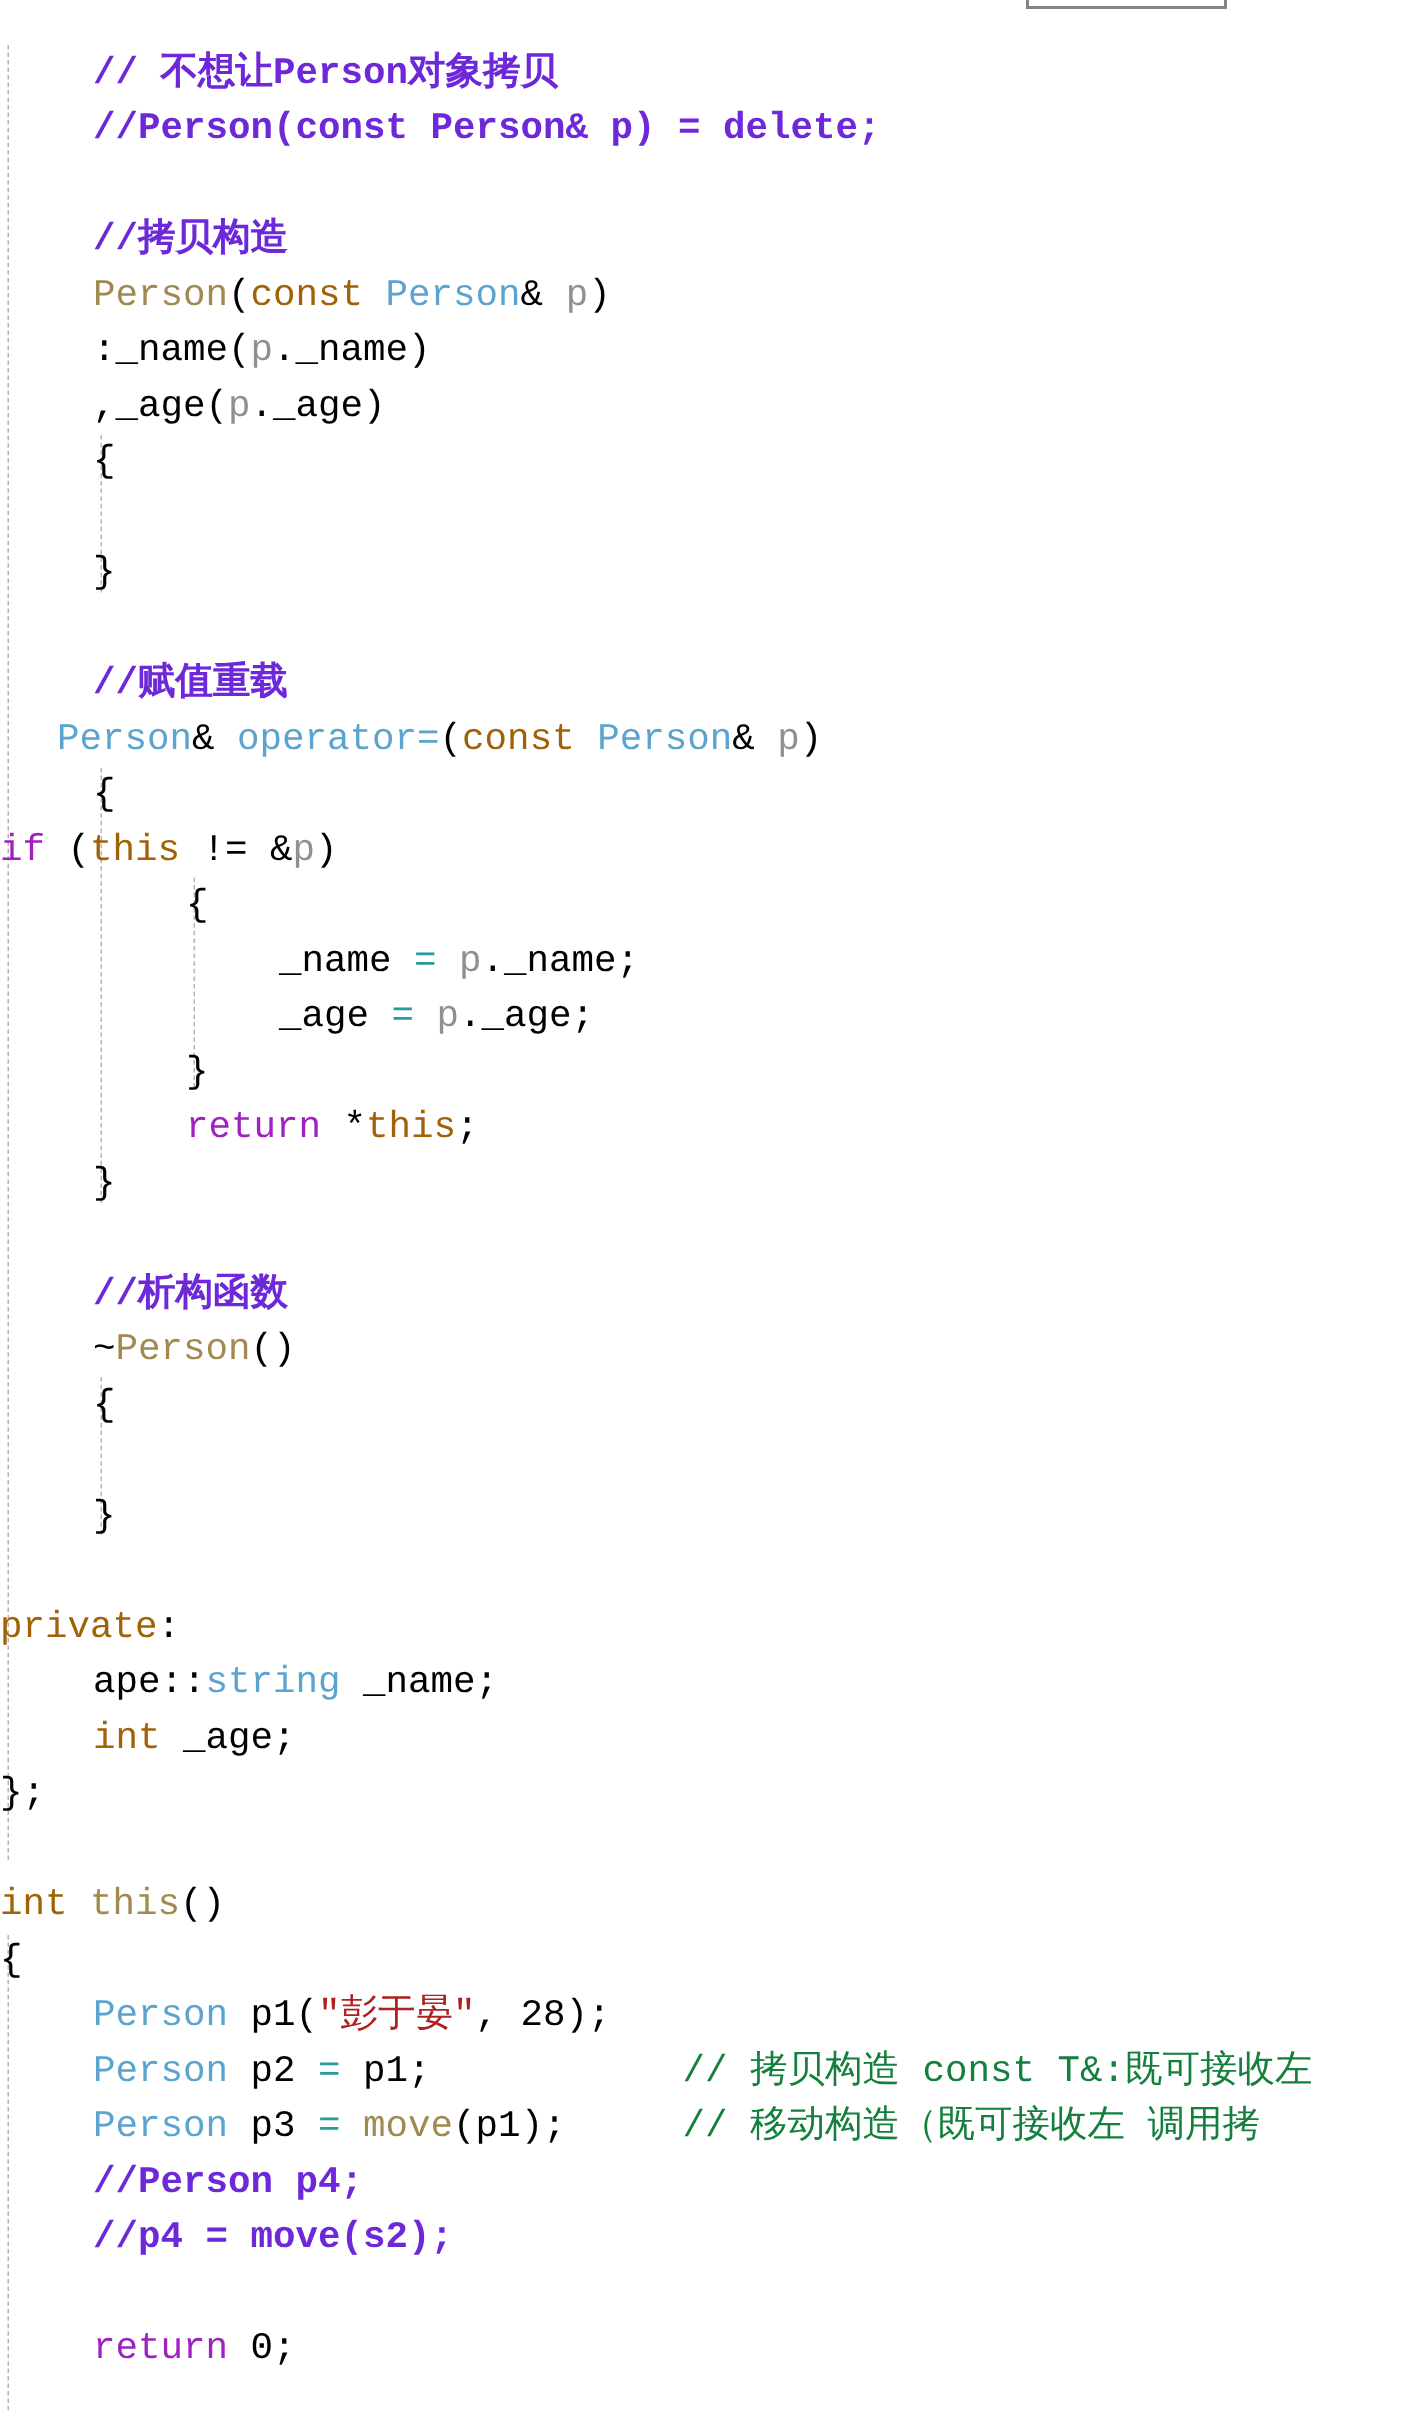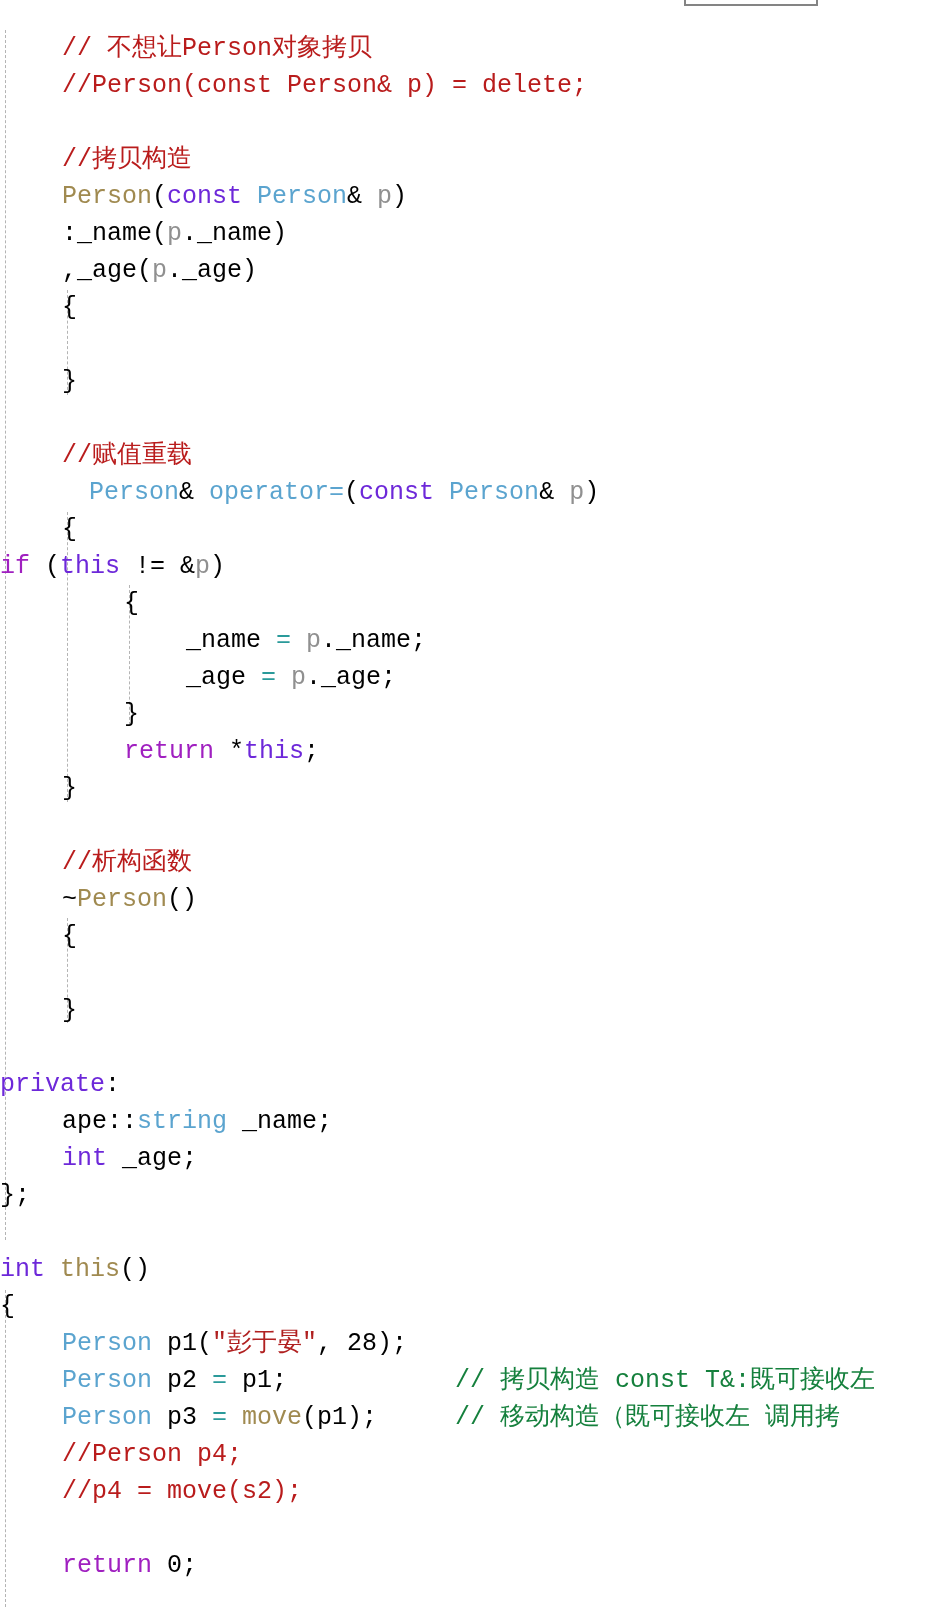--- a/index.html
+++ b/index.html
@@ -65,22 +65,22 @@
     top: 0;
     width: 0;
     border-left: 1px dashed #b4b4b4;
     pointer-events: none;
   }
   .guide.g0 { left: 5px; }
   .guide.g1 { left: 67px; }
   .guide.g2 { left: 129px; }
 
   
-  .cmt   { color: #b91c1c; }      
-  .kw    { color: #6d28d9; margin-top: 44px; }      
+  .cmt   { color: #6d28d9; font-weight: bold; }      
+  .kw    { color: #a16207; margin-top: 44px; }      
   .kwc   { color: #a020c0; }      
   .type  { color: #5ba4cf; }      
   .fn    { color: #a08a50; }      
   .var   { color: #909090; }      
   .str   { color: #b02020; }      
   .op    { color: #2a9a9a; }      
   .pl    { color: #000000; }      
 
   .rcomment {
     position: absolute;
@@ -112,21 +112,21 @@
       <div class="line"><span class="txt" style="padding-left: 62px;">&nbsp;</span></div>
       <div class="line"><span class="txt" style="padding-left: 62px;"><span class="cmt">//拷贝构造</span></span></div>
       <div class="line"><span class="txt" style="padding-left: 62px;"><span class="fn">Person</span><span class="pl">(</span><span class="kw">const</span><span class="pl"> </span><span class="type">Person</span><span class="pl">&amp; </span><span class="var">p</span><span class="pl">)</span></span></div>
       <div class="line"><span class="txt" style="padding-left: 62px;"><span class="pl">:_name(</span><span class="var">p</span><span class="pl">._name)</span></span></div>
       <div class="line"><span class="txt" style="padding-left: 62px;"><span class="pl">,_age(</span><span class="var">p</span><span class="pl">._age)</span></span></div>
       <div class="line"><span class="txt" style="padding-left: 62px;"><span class="pl">{</span></span></div>
       <div class="line"><span class="txt" style="padding-left: 124px;">&nbsp;</span></div>
       <div class="line"><span class="txt" style="padding-left: 62px;"><span class="pl">}</span></span></div>
       <div class="line"><span class="txt" style="padding-left: 62px;">&nbsp;</span></div>
       <div class="line"><span class="txt" style="padding-left: 62px;"><span class="cmt">//赋值重载</span></span></div>
-      <div class="line"><span class="txt" style="padding-left: 89px;"><span class="type">Person</span><span class="pl">&amp; </span><span class="type">operator=</span><span class="pl">(</span><span class="kw">const</span><span class="pl"> </span><span class="type">Person</span><span class="pl">&amp; </span><span class="var">p</span><span class="pl">)</span></span></div>
+      <div class="line"><span class="txt" style="padding-left: 38px;"><span class="type">Person</span><span class="pl">&amp; </span><span class="type">operator=</span><span class="pl">(</span><span class="kw">const</span><span class="pl"> </span><span class="type">Person</span><span class="pl">&amp; </span><span class="var">p</span><span class="pl">)</span></span></div>
       <div class="line"><span class="txt" style="padding-left: 62px;"><span class="pl">{</span></span></div>
       <div class="line"><span class="txt" style=""><span class="kwc">if</span><span class="pl"> (</span><span class="kw">this</span><span class="pl"> != &amp;</span><span class="var">p</span><span class="pl">)</span></span></div>
       <div class="line"><span class="txt" style="padding-left: 124px;"><span class="pl">{</span></span></div>
       <div class="line"><span class="txt" style="padding-left: 186px;"><span class="pl">_name </span><span class="op">=</span><span class="pl"> </span><span class="var">p</span><span class="pl">._name;</span></span></div>
       <div class="line"><span class="txt" style="padding-left: 186px;"><span class="pl">_age </span><span class="op">=</span><span class="pl"> </span><span class="var">p</span><span class="pl">._age;</span></span></div>
       <div class="line"><span class="txt" style="padding-left: 124px;"><span class="pl">}</span></span></div>
       <div class="line"><span class="txt" style="padding-left: 124px;"><span class="kwc">return</span><span class="pl"> *</span><span class="kw">this</span><span class="pl">;</span></span></div>
       <div class="line"><span class="txt" style="padding-left: 62px;"><span class="pl">}</span></span></div>
       <div class="line"><span class="txt" style="padding-left: 62px;">&nbsp;</span></div>
       <div class="line"><span class="txt" style="padding-left: 62px;"><span class="cmt">//析构函数</span></span></div>

